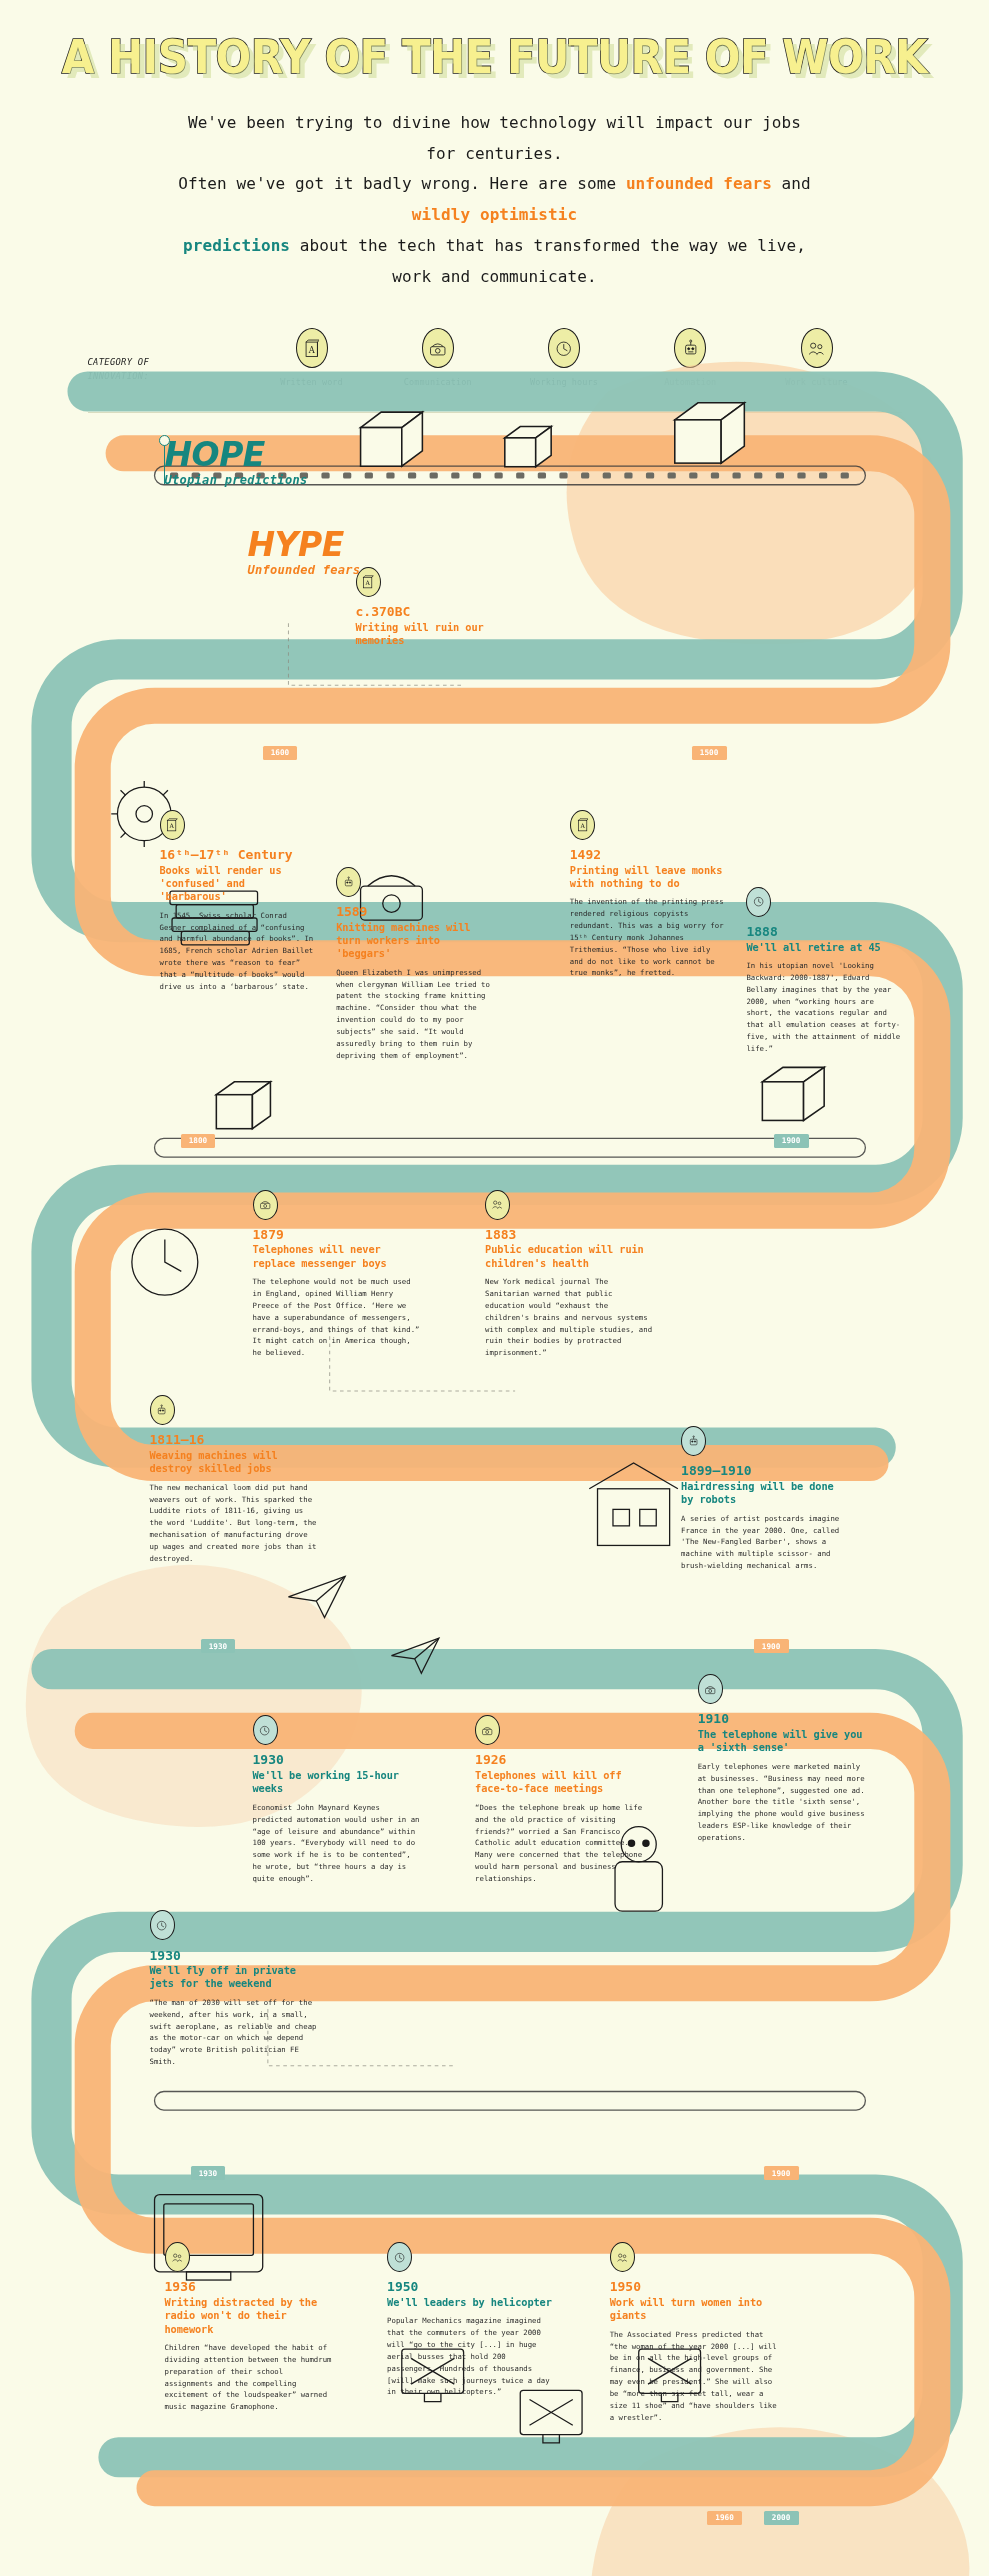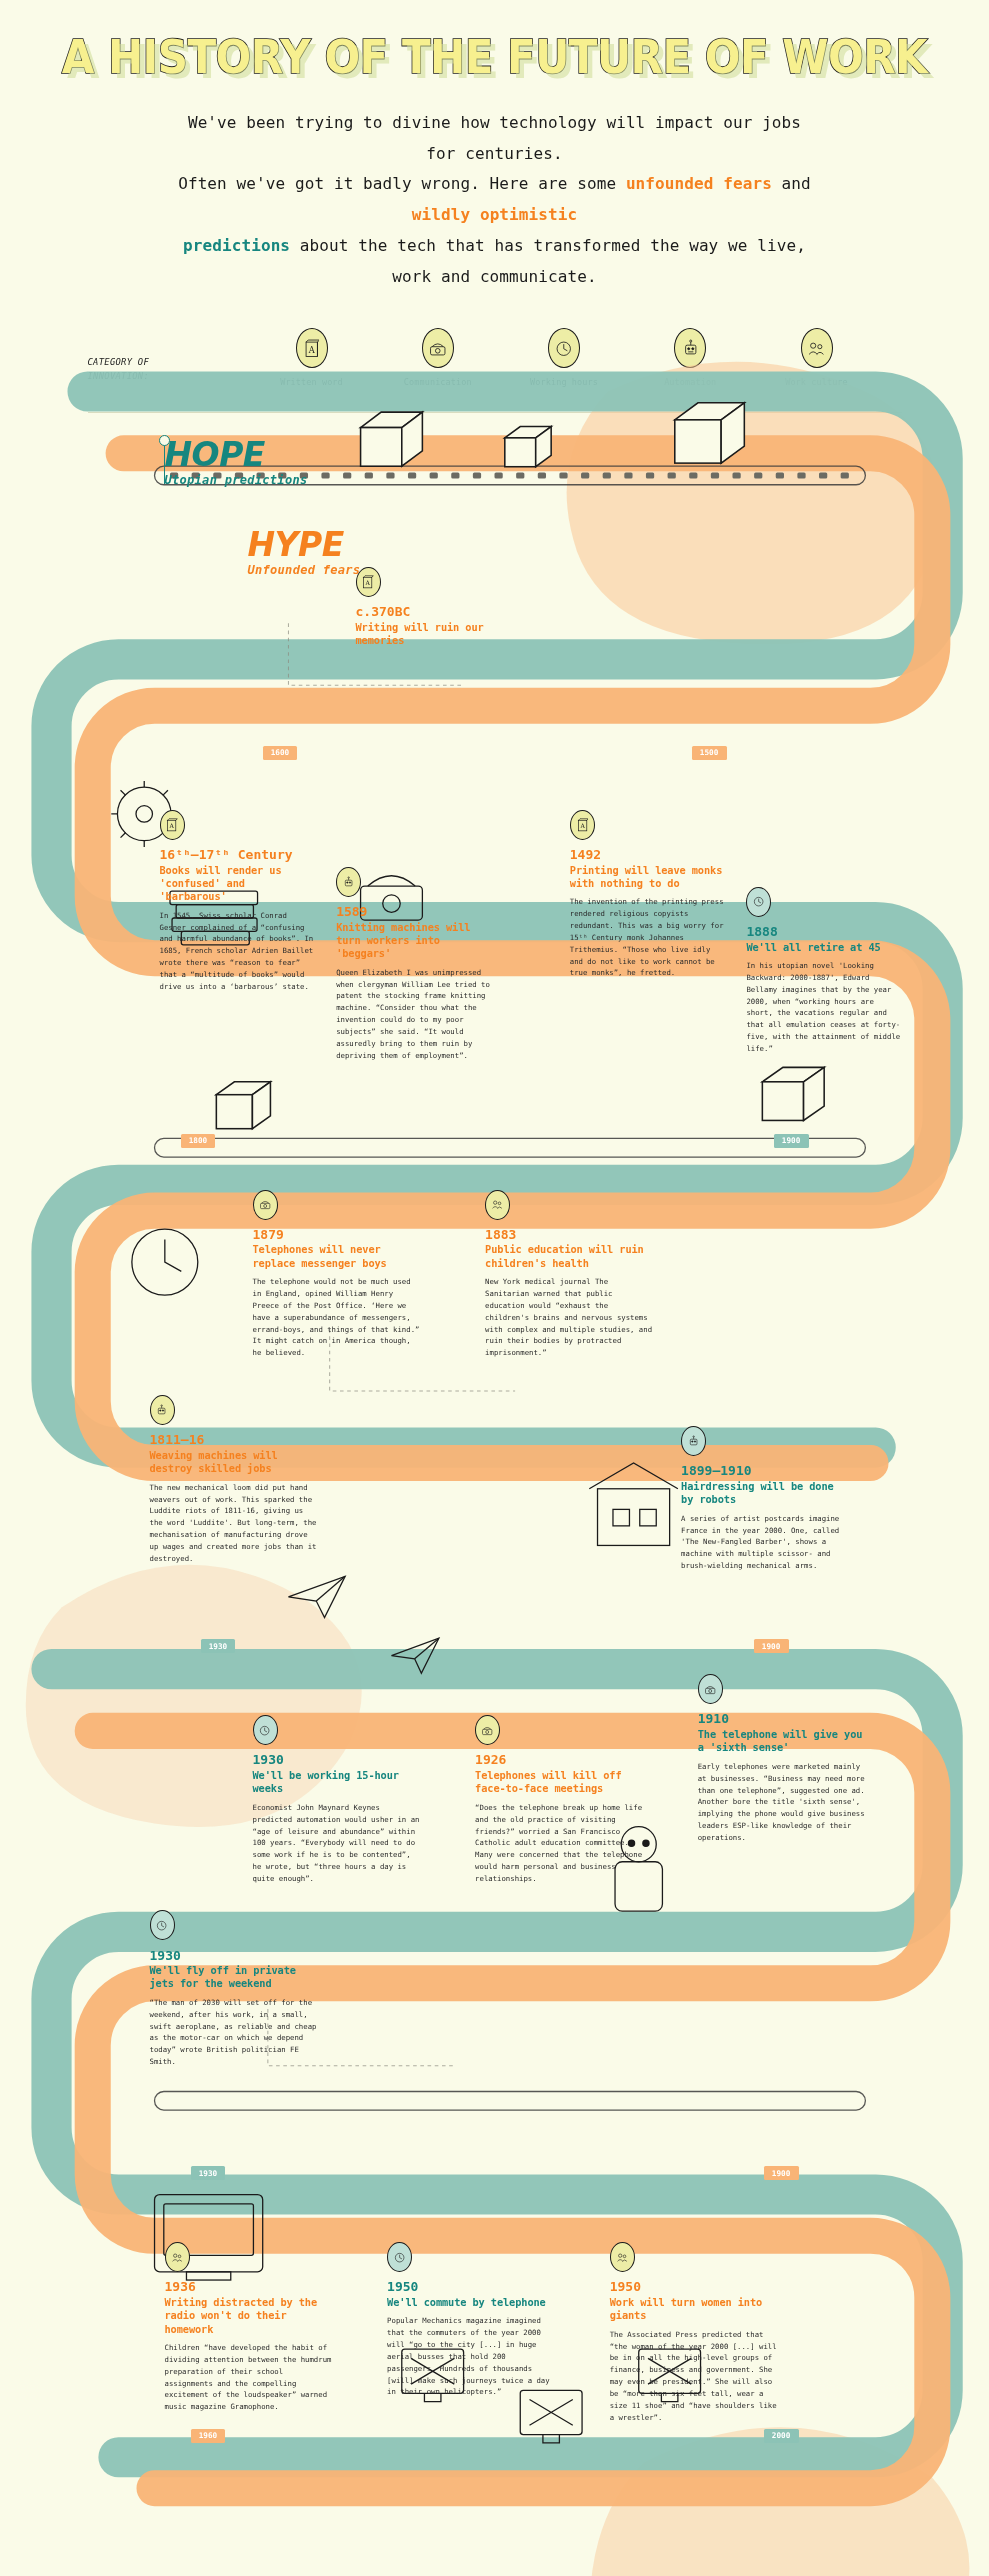--- a/index.html
+++ b/index.html
@@ -695,40 +695,40 @@
       </div>
 
       <div class="card" style="margin-left:31px;">
         <div class="badge teal">
           <svg width="11.3" height="11.3" viewBox="0 0 34 34" fill="none" stroke="#1B1B1B" stroke-width="1.8">
               <circle cx="17" cy="17" r="13"></circle>
               <path d="M17 8 V17 L24 21"></path>
             </svg>
         </div>
         <div class="date teal">1950</div>
-        <h3 class="teal">We'll commute by telephone</h3>
+        <h3 class="teal">We'll leaders by helicopter</h3>
         <p>Popular Mechanics magazine imagined that the commuters of the year 2000 will “go to the city [...] in huge aerial busses that hold 200 passengers. Hundreds of thousands [will] make such journeys twice a day in their own helicopters.”</p>
       </div>
 
       <div class="card" style="margin-left:31px;">
         <div class="badge">
           <svg width="12.4" height="11.3" viewBox="0 0 36 34" fill="none" stroke="#1B1B1B" stroke-width="1.8">
               <circle cx="12" cy="11" r="5"></circle>
               <path d="M4 28 q8 -10 16 0"></path>
               <circle cx="25" cy="13" r="4"></circle>
               <path d="M19 28 q6 -8 13 0"></path>
             </svg>
         </div>
         <div class="date orange">1950</div>
         <h3 class="orange">Work will turn women into giants</h3>
         <p>The Associated Press predicted that “the woman of the year 2000 [...] will be in on all the high-level groups of finance, business and government. She may even be president.” She will also be “more than six feet tall, wear a size 11 shoe” and “have shoulders like a wrestler”.</p>
       </div>
     </div>
 
-    <div class="row" style="justify-content:space-between;padding:0 103px;">
+    <div class="row" style="margin-top:82px;justify-content:flex-end;padding:0 103px;">
       <span class="year-chip orange">1960</span>
       <span class="year-chip teal">2000</span>
     </div>
 
   </div>
 
 </div>
 
 
 </body></html>

